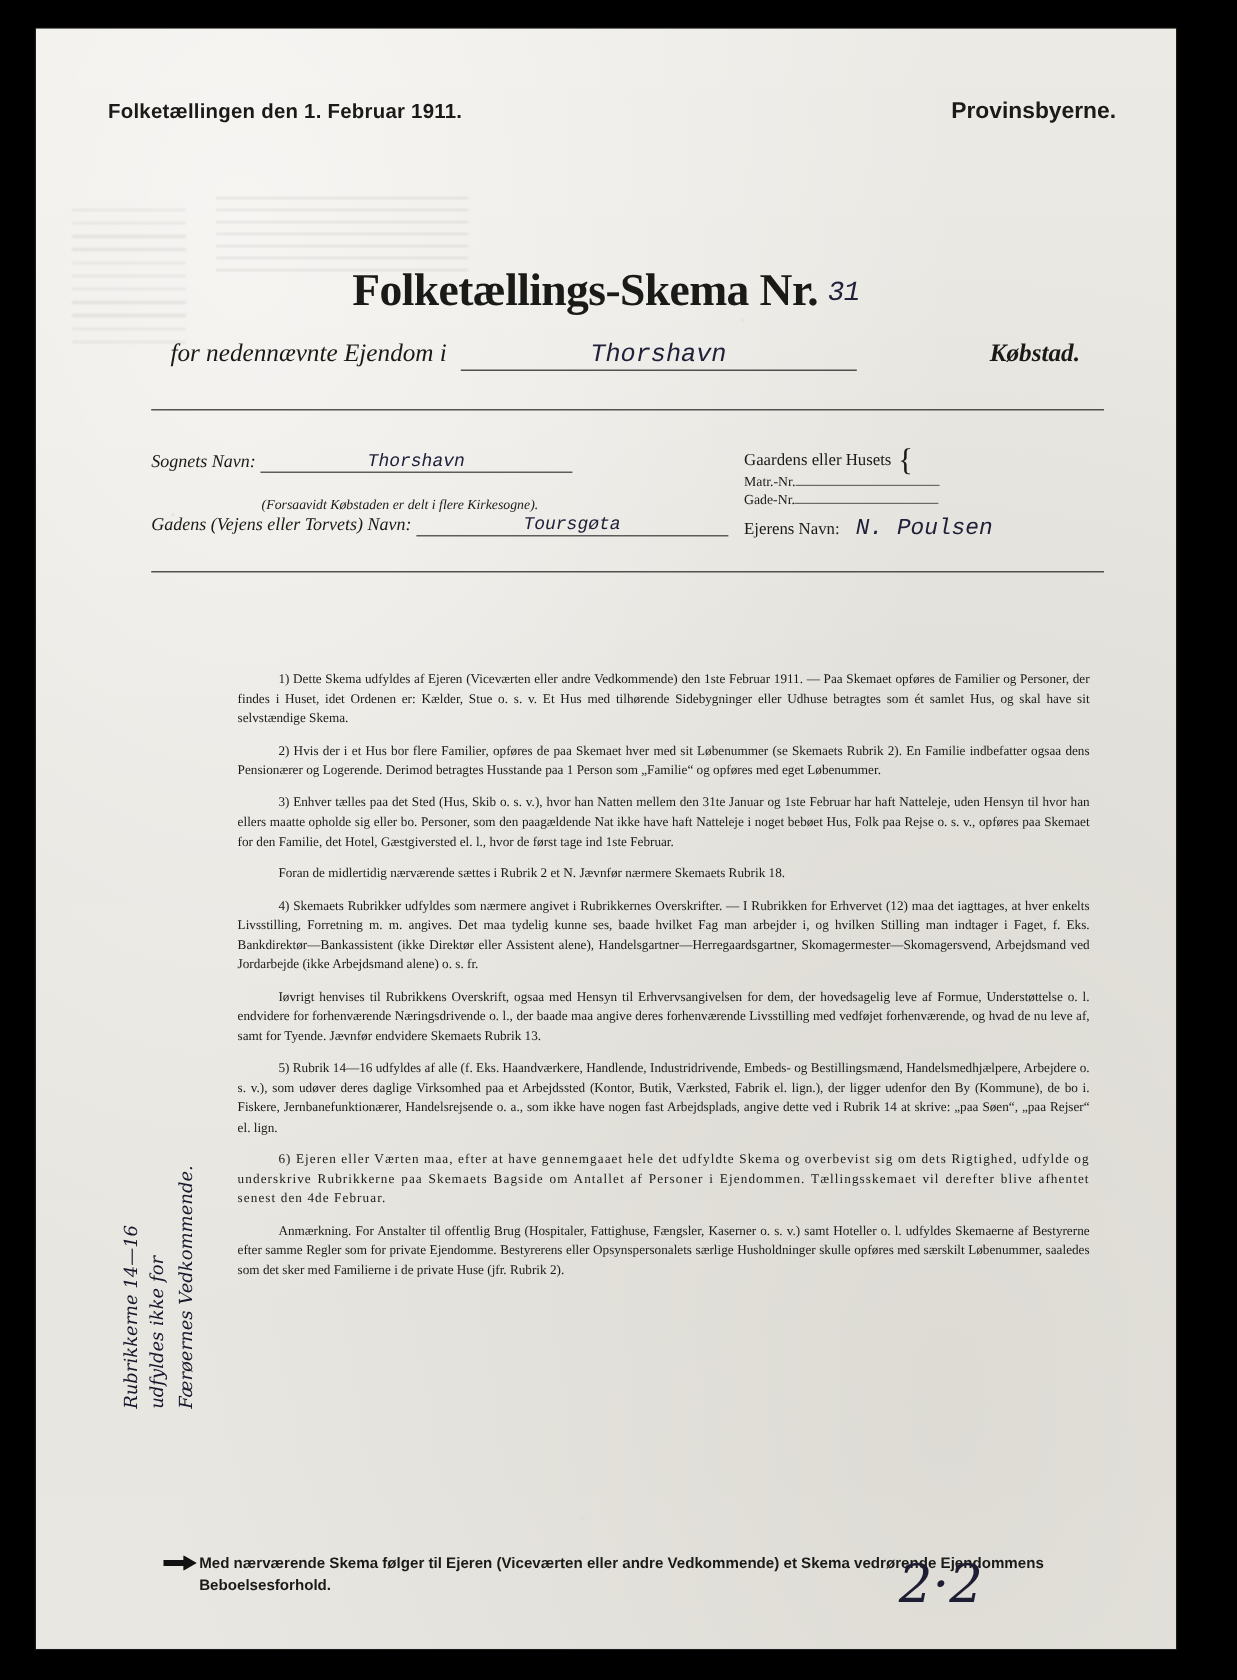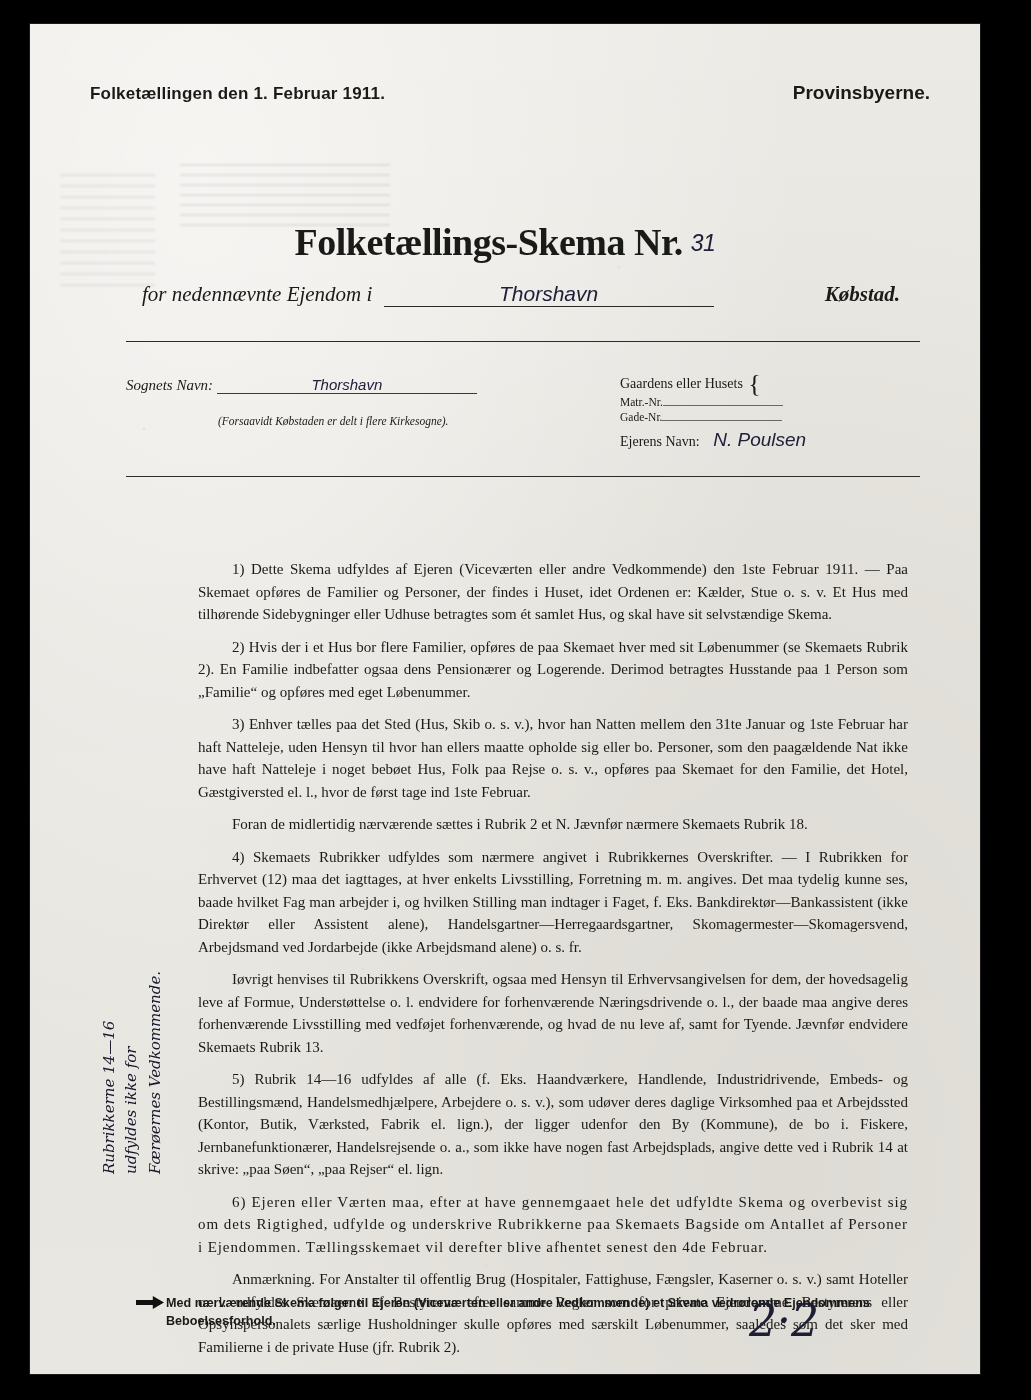--- a/index.html
+++ b/index.html
@@ -92,21 +92,21 @@
     text-align: center;
   }
   .title {
     display: inline-block;
     font-family: "Liberation Serif", serif;
     font-size: 38px;
     font-weight: bold;
     letter-spacing: -.5px;
   }
   .hw {
-    font-family: Liberation Sans, sans-serif;
+    font-family: Liberation Mono, monospace;
     font-style: italic;
     color: #20203a;
     font-weight: normal;
   }
   .title .hw { font-size: 23px; margin-left: 8px; vertical-align: 4px; }
 
   .subtitle {
     position: absolute;
     top: 258px;
     left: 112px;
@@ -192,21 +192,21 @@
     text-align: center;
     font-size: 24px;
     font-weight: bold;
   }
 
   .rules {
     position: absolute;
     left: 168px;
     right: 72px;
     top: 534px;
-    font-size: 15px;
+    font-size: 11px;
     line-height: 1.5;
     text-align: justify;
   }
   .rules p { margin: 0 0 10px 0; }
   .rules .ind { text-indent: 34px; }
   .sp1 { letter-spacing: .9px; }
 
   .sidenote {
     position: absolute;
     left: 62px;
@@ -291,20 +291,24 @@
 
   <div class="right-col rc1">
     <span>Gaardens eller Husets</span>
     <span class="brace">{</span>
     <span class="matr">
       <span>Matr.-Nr.</span><span class="ml"></span><br>
       <span>Gade-Nr.</span><span class="ml"></span>
     </span>
   </div>
 
+  <div class="field-row fr2">
+    <span class="lbl">Gadens (Vejens eller Torvets) Navn:</span>
+    <span class="ul hw">Toursgøta</span>
+  </div>
 
   <div class="right-col rc2">
     <span>Ejerens Navn:</span>
     <span class="hw" style="font-size:19px;margin-left:10px;">N. Poulsen</span>
   </div>
 
   <div class="rule r2"></div>
 
 
   <div class="rules">

